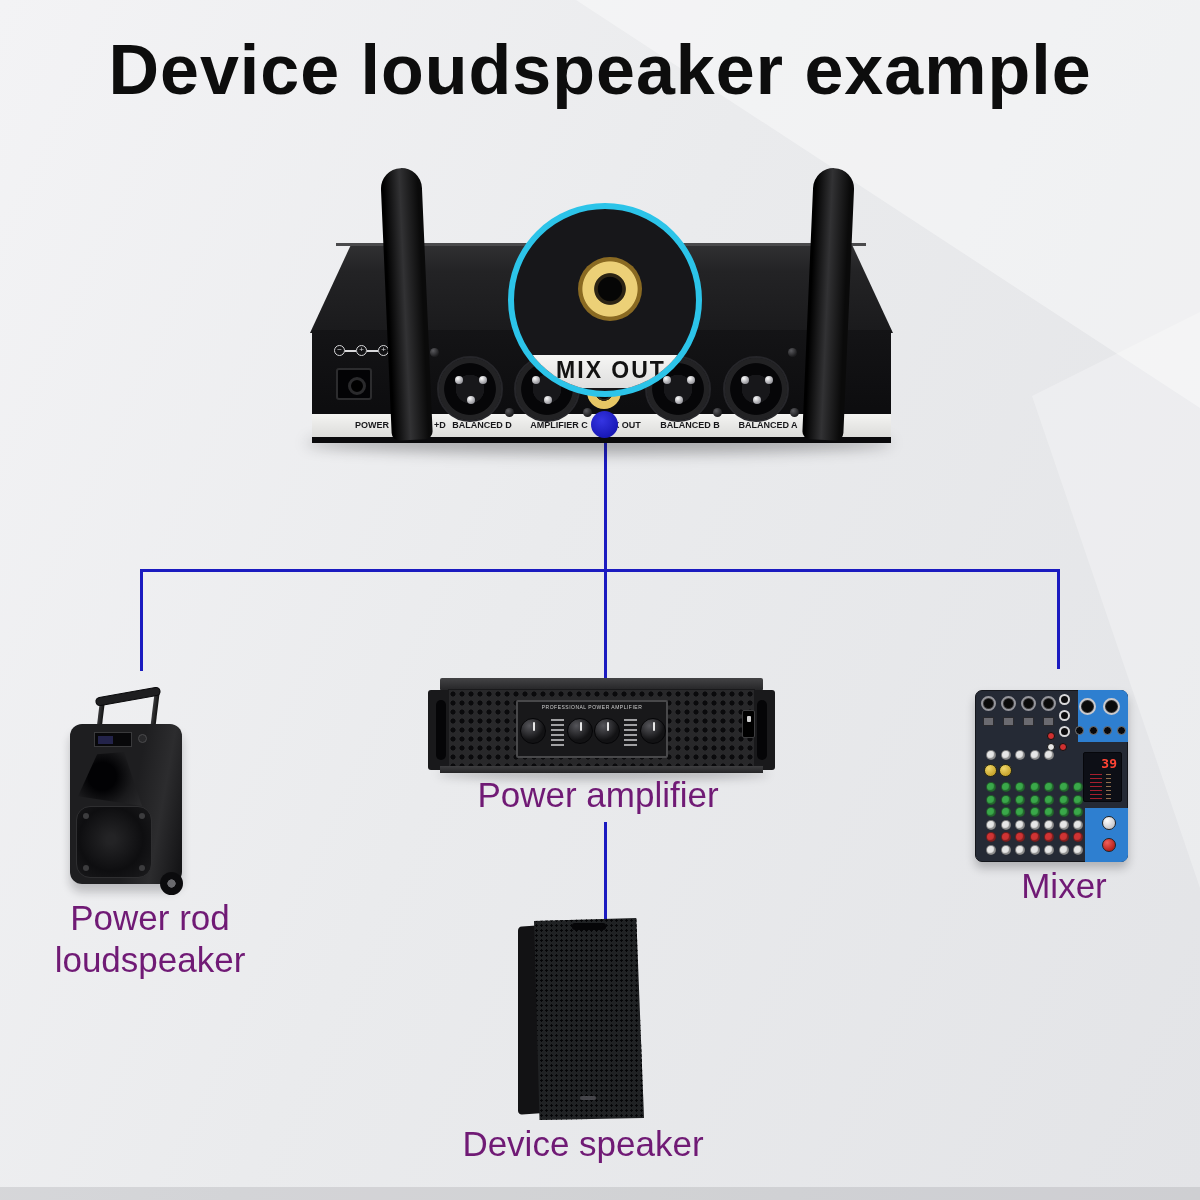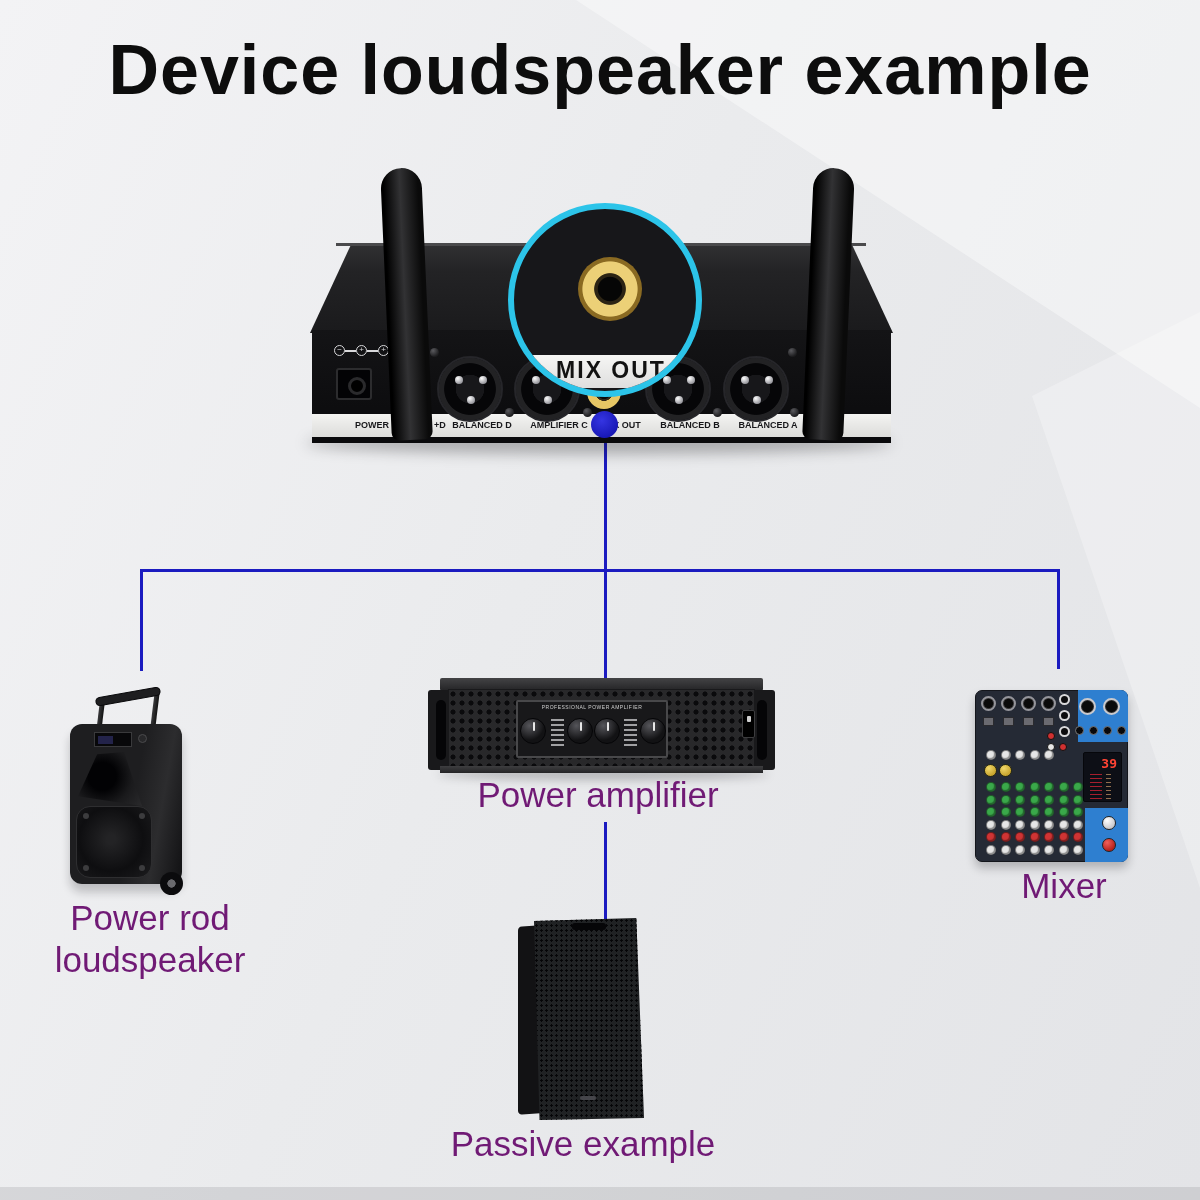--- a/index.html
+++ b/index.html
@@ -408,13 +408,13 @@
 <div class="abs dev-label" style="left:150px; top:898px;">Power rod</div>
 <div class="abs dev-label" style="left:150px; top:940px;">loudspeaker</div>
 
 <div class="abs ps">
   <div class="abs ps-side"></div>
   <div class="abs ps-front">
     <div class="ps-handle"></div>
     <div class="ps-logo"></div>
   </div>
 </div>
-<div class="abs dev-label" style="left:583px; top:1124px;">Passive example</div>
+<div class="abs dev-label" style="left:583px; top:1124px;">Device speaker</div>
 
 </body></html>

